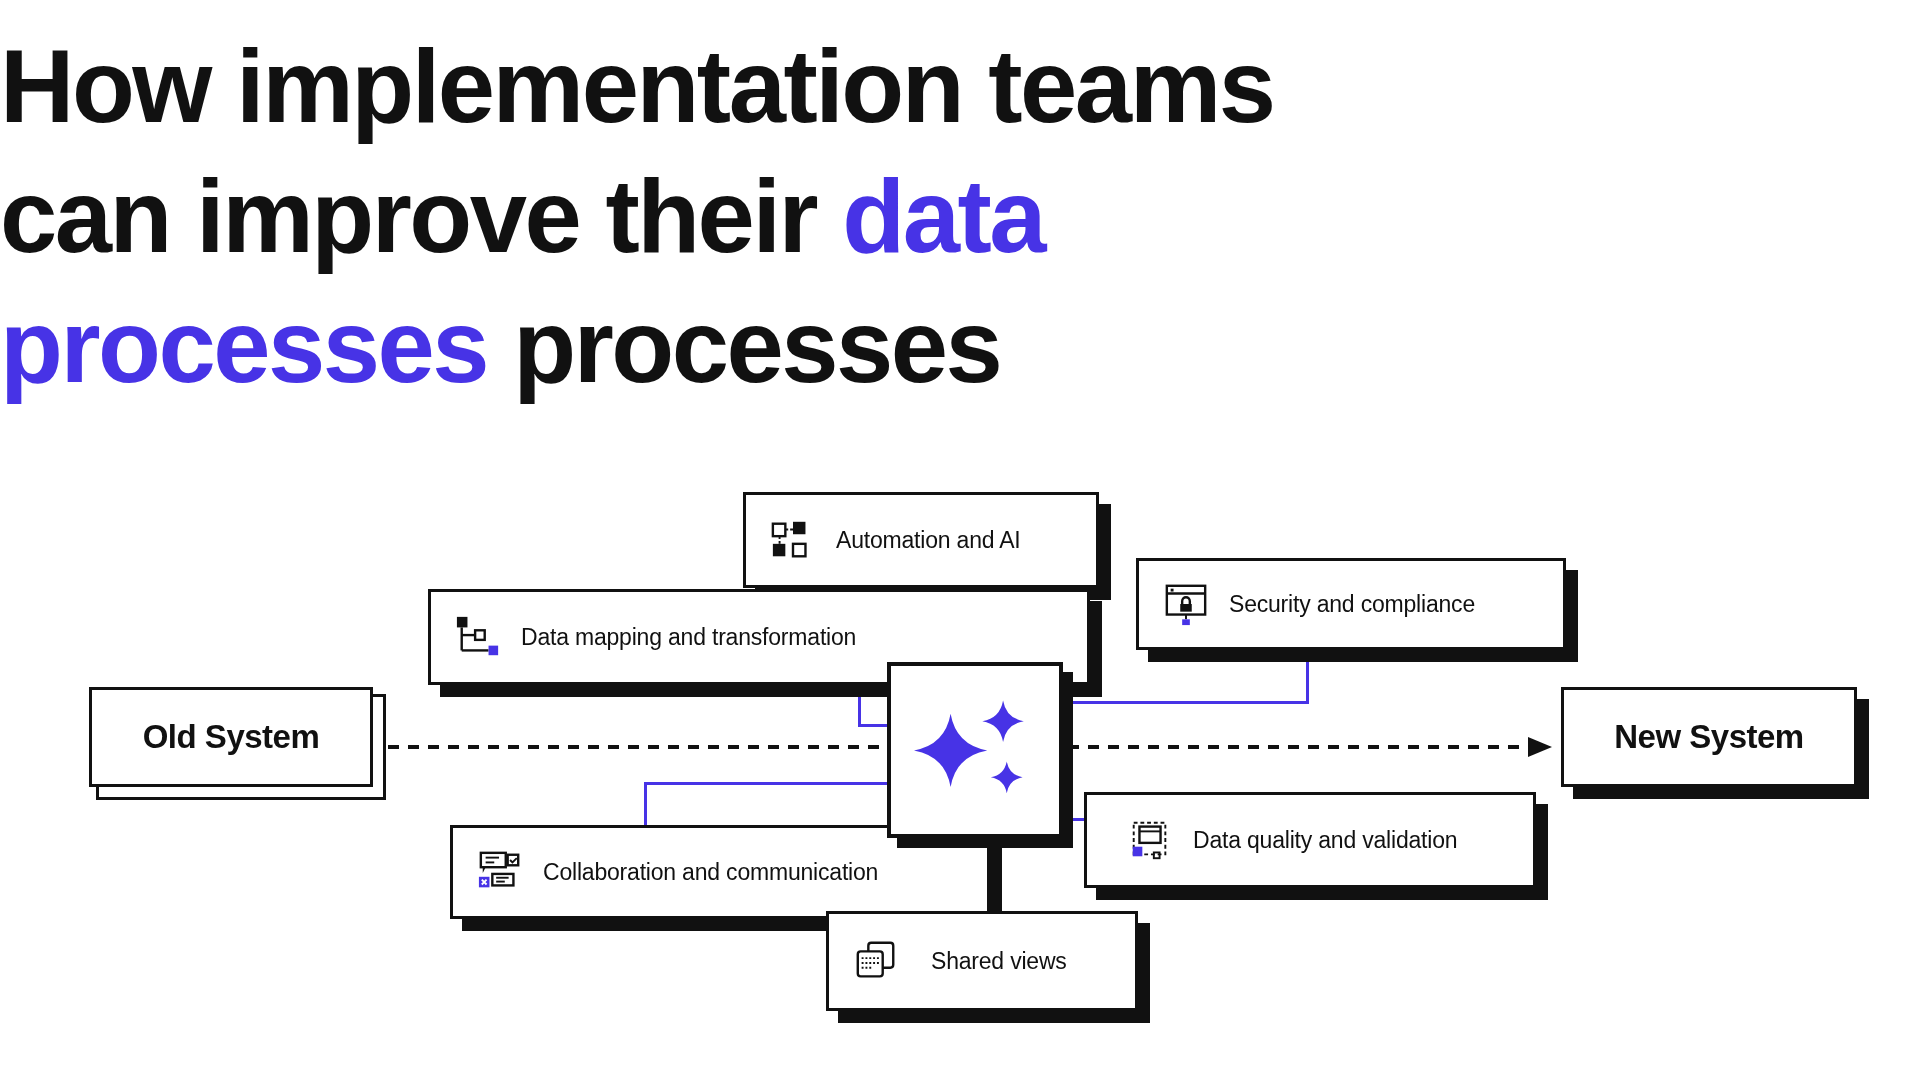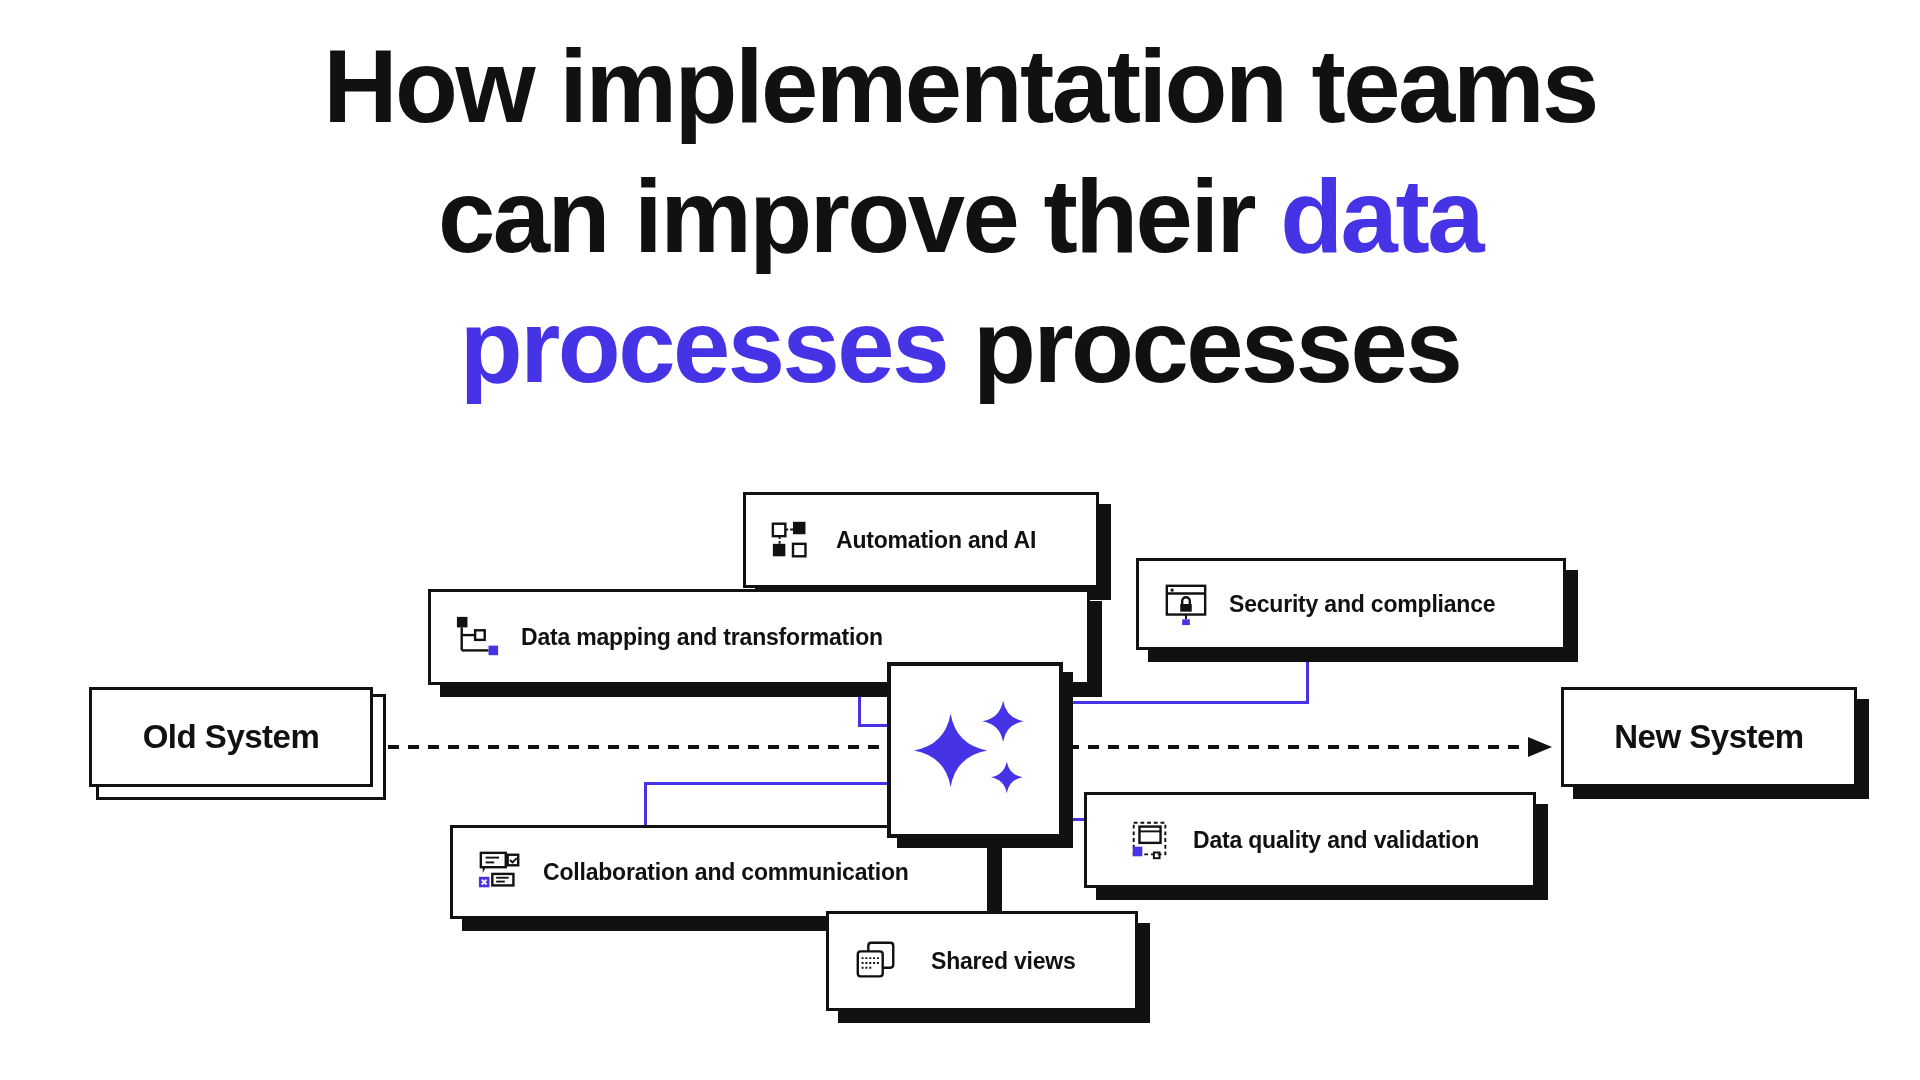--- a/index.html
+++ b/index.html
@@ -1,38 +1,38 @@
 <!DOCTYPE html>
 <html style="--accent: #4733e6; --ink: #111111;"><head>
 <meta charset="utf-8">
 <style>
   :root{ --accent:#4733e6; --ink:#111111; }
   *{margin:0;padding:0;box-sizing:border-box;}
   body{background:#ffffff;font-family:"Liberation Sans",sans-serif;color:var(--ink);}
   .canvas{position:relative;width:1920px;height:1080px;background:#fff;overflow:hidden;}
 
   
-  .title{position:absolute;top:22px;left:0;right:0;text-align:center;
+  .title{position:absolute;top:22px;left:0;right:0;text-align:left;
          font-size:103px;font-weight:800;line-height:1.26;letter-spacing:-2.5px;color:var(--ink);}
   .title .line{display:block;}
   .accent{color:var(--accent);}
 
   
   .vline,.hline{position:absolute;z-index:1;}
   .black-line{background:var(--ink);}
   .purple-line{background:var(--accent);}
 
   
   .arrow-svg{position:absolute;z-index:0;}
 
   
   .feature{position:absolute;z-index:2;display:flex;align-items:center;gap:20px;
            background:#fff;border:3px solid var(--ink);box-shadow:12px 12px 0 var(--ink);
            padding:0 24px;}
-  .feature .label{font-size:23px;font-weight:700;letter-spacing:-0.2px;white-space:nowrap;}
+  .feature .label{font-size:23px;font-weight:400;letter-spacing:-0.2px;white-space:nowrap;}
   .feature .icon{flex:0 0 auto;display:flex;align-items:center;justify-content:center;}
   svg .acc{fill:var(--accent);}
   svg .ink{fill:var(--ink);}
 
   
   .system{position:absolute;z-index:2;display:flex;align-items:center;justify-content:center;
           background:#fff;border:3px solid var(--ink);font-size:33px;font-weight:700;letter-spacing:-0.5px;}
   .system.outline-shadow{box-shadow:10px 10px 0 0 #ffffff, 10px 10px 0 3px var(--ink);}
   .system.solid-shadow{box-shadow:12px 12px 0 var(--ink);text-align:center;}
 

